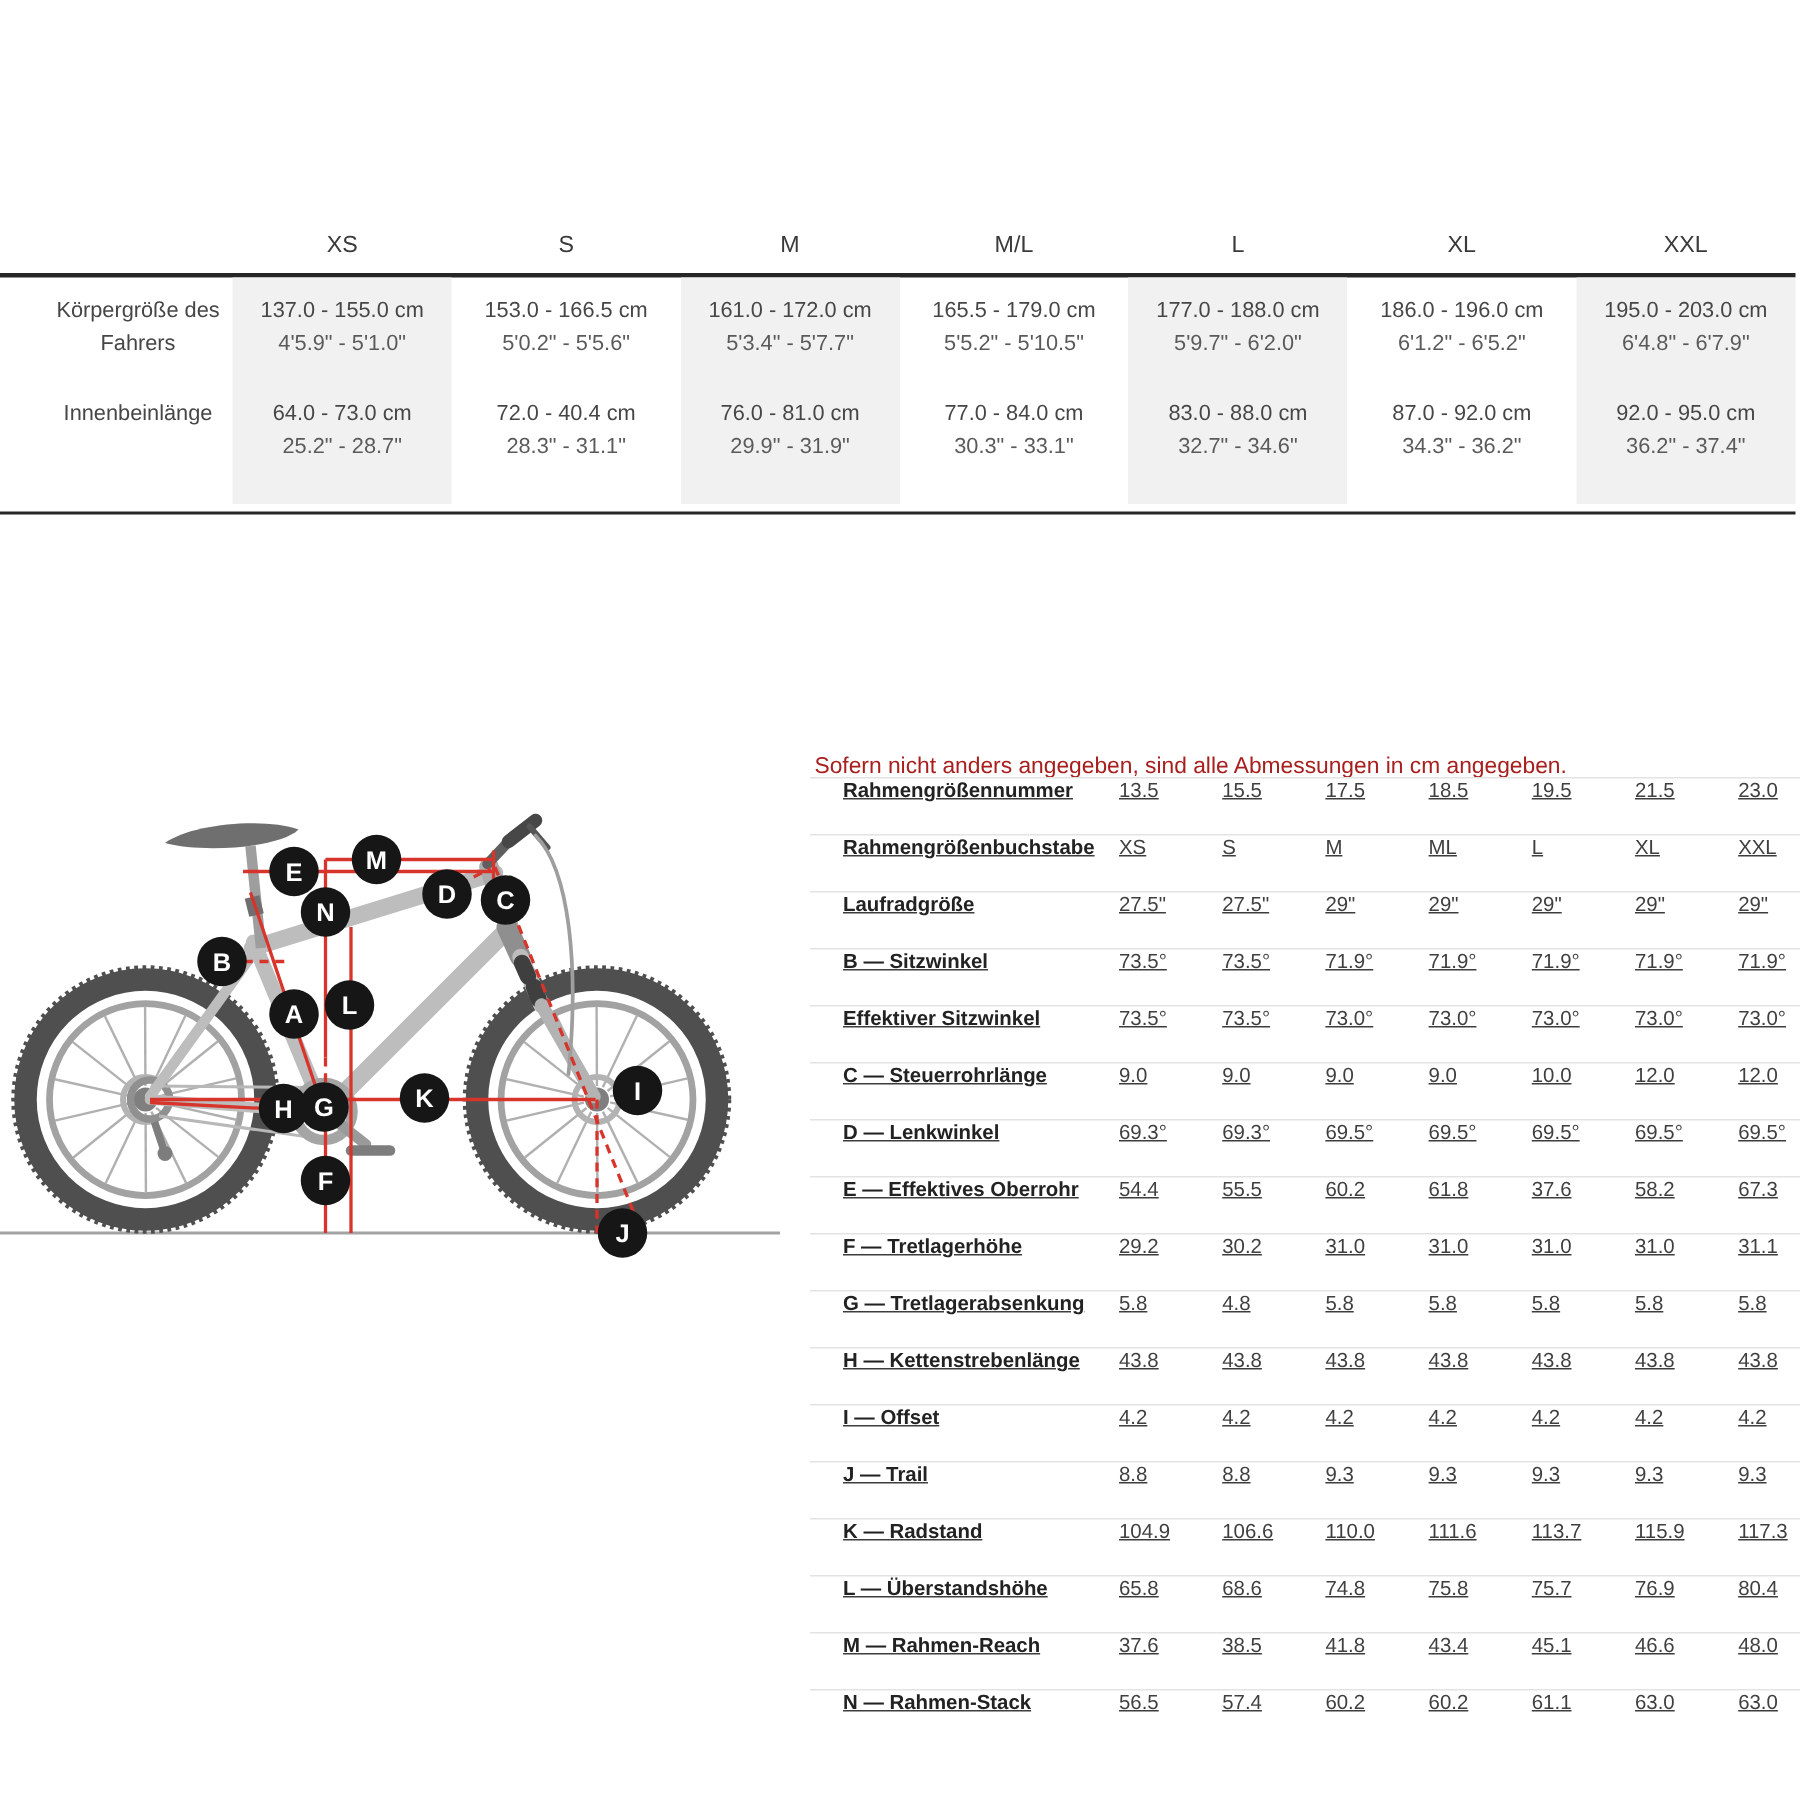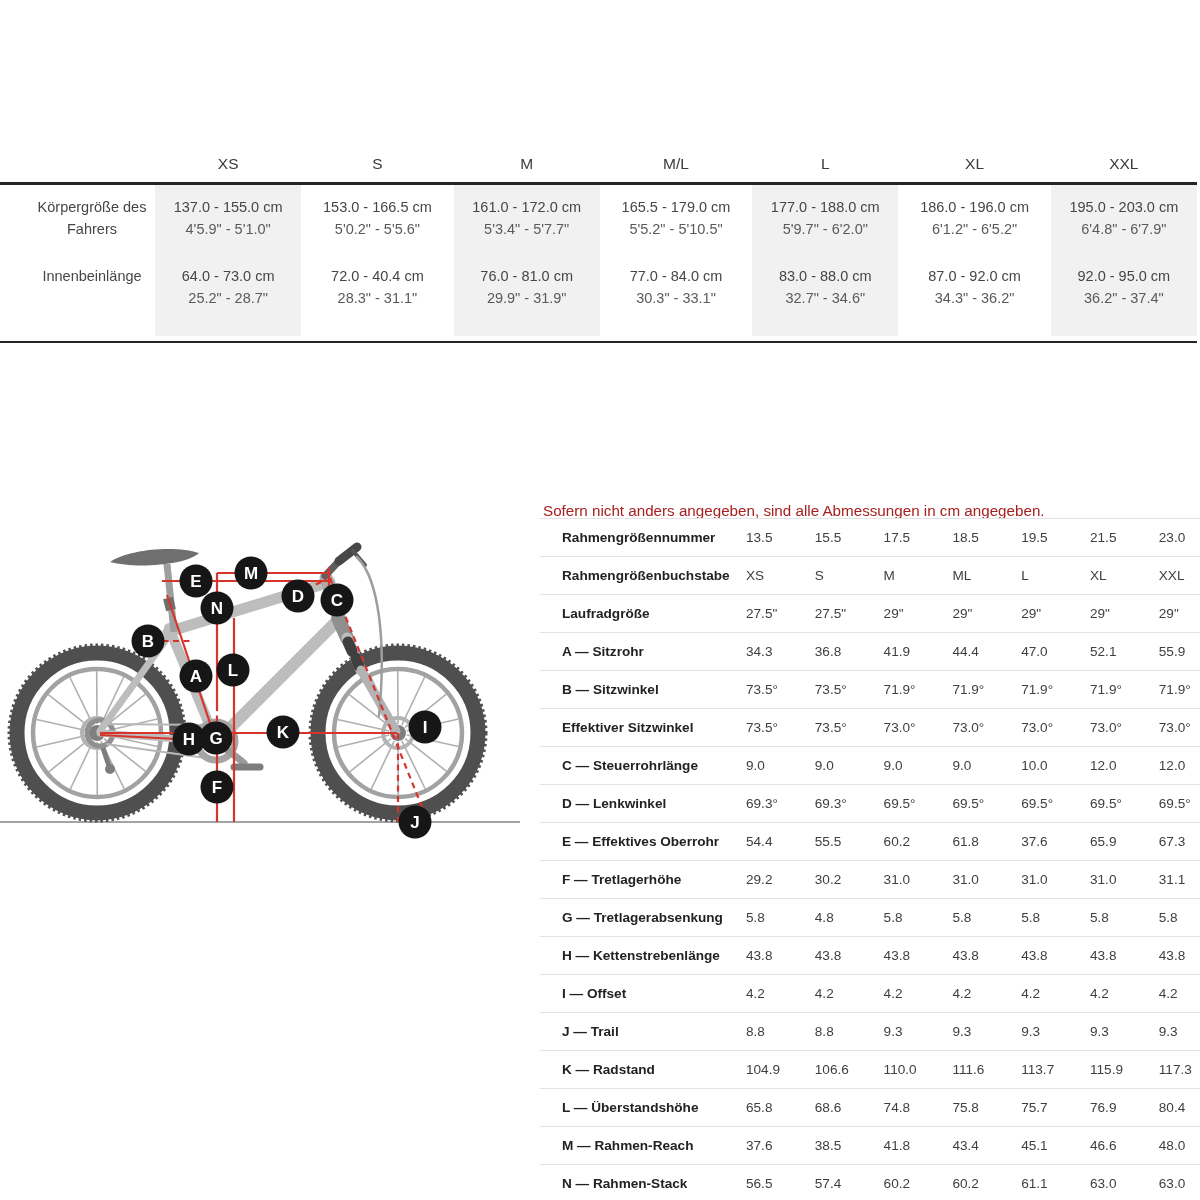--- a/index.html
+++ b/index.html
@@ -31,21 +31,21 @@
   }
   .scell .imp{color:#5a5a5a;}
   .h1{height:69px;}
   .h2{height:82px;}
   .stripe{background:var(--stripe);}
   .slabel{color:#464646;margin-left:32px;}
   
   .note{position:absolute;left:543px;top:502px;font-size:15.2px;color:var(--note);}
   
   .geo{position:absolute;left:540px;top:518px;width:660px;}
-  .grow{display:flex;align-items:center;height:38px;border-top:1px solid var(--rowline);box-sizing:border-box;}
+  .grow{display:flex;align-items:flex-start;height:38px;border-top:1px solid var(--rowline);box-sizing:border-box;text-decoration:underline;}
   .glabel{flex:0 0 184px;padding-left:22px;font-weight:bold;font-size:13.6px;color:#222222;white-space:nowrap;}
   .gval{flex:0 0 68.8px;font-size:13.6px;color:#3f3f3f;}
   
   .diagram{position:absolute;left:0;top:520px;width:520px;height:330px;}
   .diagram svg{display:block;width:100%;height:100%;}
   .ground{stroke:#a3a3a3;stroke-width:2;}
   .tire{fill:none;stroke:#4f4f4f;stroke-width:15;}
   .knob{fill:none;stroke:#4f4f4f;stroke-width:3;stroke-dasharray:2.5 3;}
   .rim{fill:none;stroke:#a2a2a2;stroke-width:4.5;}
   .spoke{stroke:#b0b0b0;stroke-width:1.6;}
@@ -340,30 +340,20 @@
       <div class="glabel">Laufradgröße</div>
       <div class="gval">27.5"</div>
       <div class="gval">27.5"</div>
       <div class="gval">29"</div>
       <div class="gval">29"</div>
       <div class="gval">29"</div>
       <div class="gval">29"</div>
       <div class="gval">29"</div>
     </div>
     <div class="grow">
-      <div class="glabel">A — Sitzrohr</div>
-      <div class="gval">34.3</div>
-      <div class="gval">36.8</div>
-      <div class="gval">41.9</div>
-      <div class="gval">44.4</div>
-      <div class="gval">47.0</div>
-      <div class="gval">52.1</div>
-      <div class="gval">55.9</div>
-    </div>
-    <div class="grow">
       <div class="glabel">B — Sitzwinkel</div>
       <div class="gval">73.5°</div>
       <div class="gval">73.5°</div>
       <div class="gval">71.9°</div>
       <div class="gval">71.9°</div>
       <div class="gval">71.9°</div>
       <div class="gval">71.9°</div>
       <div class="gval">71.9°</div>
     </div>
     <div class="grow">
@@ -396,21 +386,21 @@
       <div class="gval">69.5°</div>
       <div class="gval">69.5°</div>
     </div>
     <div class="grow">
       <div class="glabel">E — Effektives Oberrohr</div>
       <div class="gval">54.4</div>
       <div class="gval">55.5</div>
       <div class="gval">60.2</div>
       <div class="gval">61.8</div>
       <div class="gval">37.6</div>
-      <div class="gval">65.9</div>
+      <div class="gval">58.2</div>
       <div class="gval">67.3</div>
     </div>
     <div class="grow">
       <div class="glabel">F — Tretlagerhöhe</div>
       <div class="gval">29.2</div>
       <div class="gval">30.2</div>
       <div class="gval">31.0</div>
       <div class="gval">31.0</div>
       <div class="gval">31.0</div>
       <div class="gval">31.0</div>

